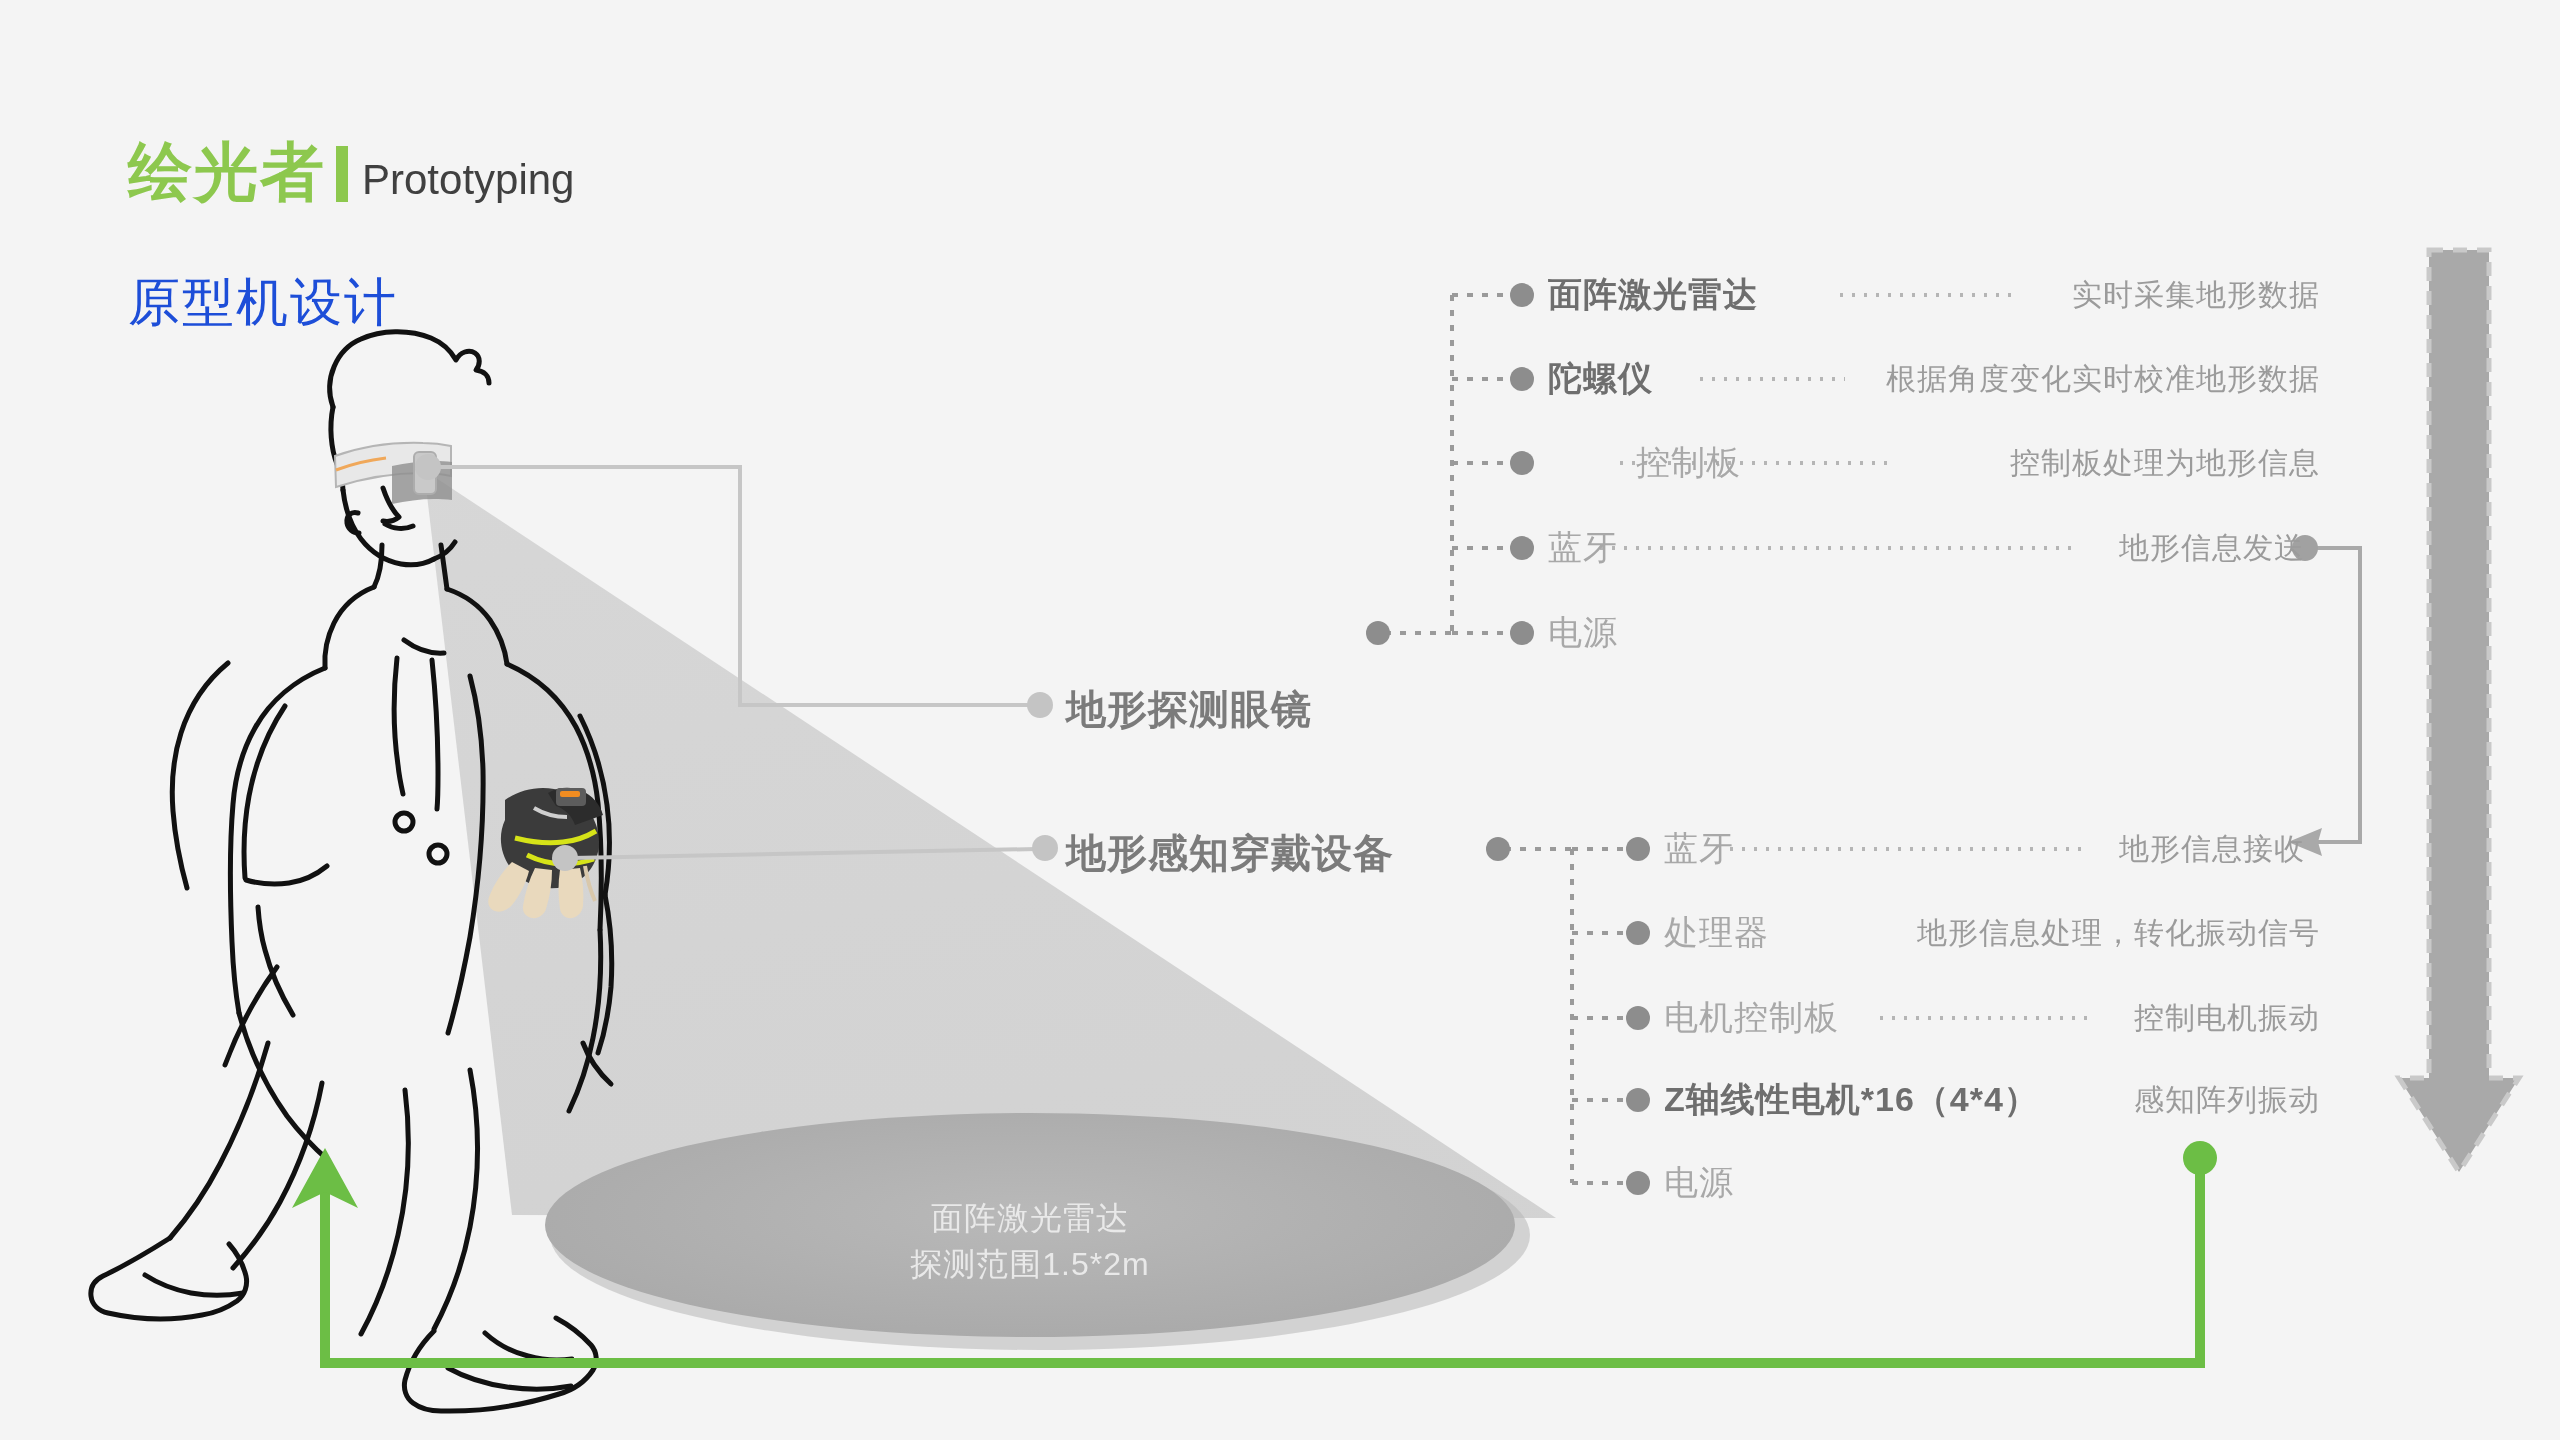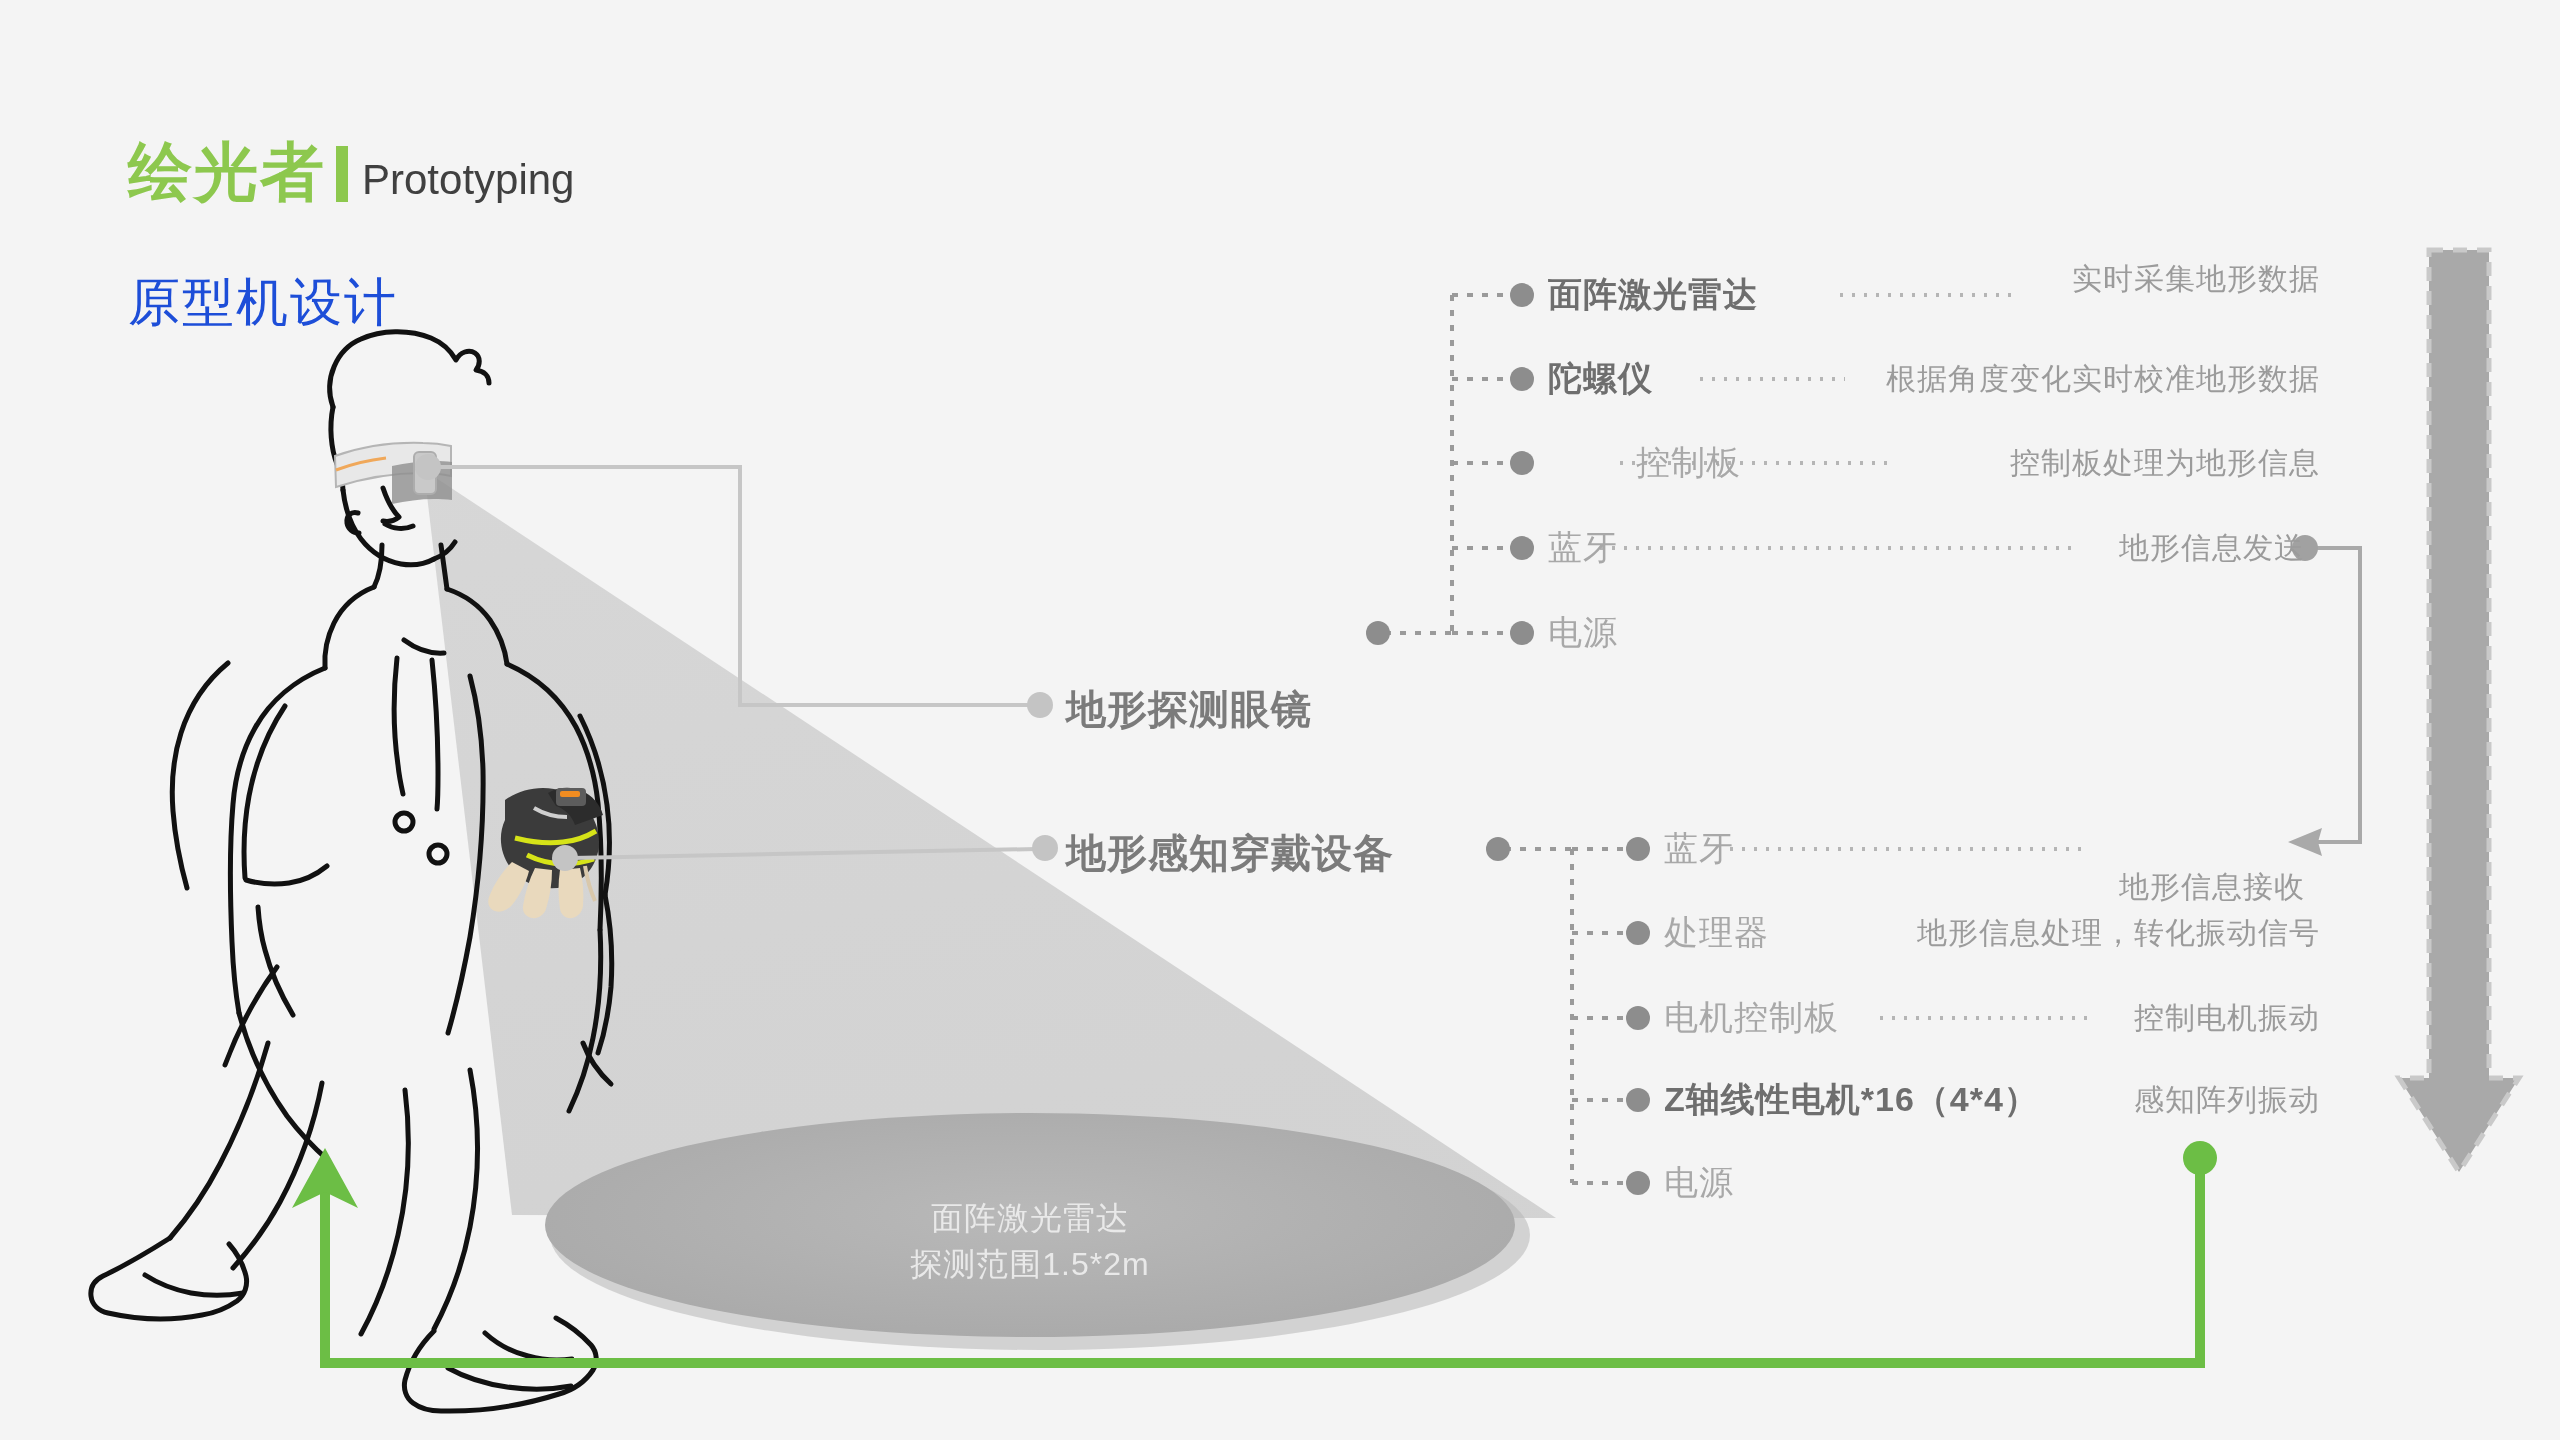--- a/index.html
+++ b/index.html
@@ -250,29 +250,29 @@
 
   <div class="grp-label" style="left:1066px; top:682px;">地形探测眼镜</div>
   <div class="grp-label" style="left:1066px; top:826px;">地形感知穿戴设备</div>
 
   <div class="item-label bold" style="left:1548px; top:295px;">面阵激光雷达</div>
   <div class="item-label bold" style="left:1548px; top:379px;">陀螺仪</div>
   <div class="item-label" style="left:1636px; top:463px;">控制板</div>
   <div class="item-label" style="left:1548px; top:548px;">蓝牙</div>
   <div class="item-label" style="left:1548px; top:633px;">电源</div>
 
-  <div class="item-desc" style="right:240px; top:279px;">实时采集地形数据</div>
+  <div class="item-desc" style="right:240px; top:295px;">实时采集地形数据</div>
   <div class="item-desc" style="right:240px; top:379px;">根据角度变化实时校准地形数据</div>
   <div class="item-desc" style="right:240px; top:463px;">控制板处理为地形信息</div>
   <div class="item-desc" style="right:255px; top:548px;font-family:Liberation Serif, serif;">地形信息发送</div>
 
   <div class="item-label" style="left:1664px; top:849px;">蓝牙</div>
   <div class="item-label" style="left:1664px; top:933px;text-align:center;">处理器</div>
   <div class="item-label" style="left:1664px; top:1018px;">电机控制板</div>
   <div class="item-label bold" style="left:1664px; top:1100px;">Z轴线性电机*16（4*4）</div>
   <div class="item-label" style="left:1664px; top:1183px;">电源</div>
 
-  <div class="item-desc" style="right:255px; top:887px;">地形信息接收</div>
+  <div class="item-desc" style="right:255px; top:849px;">地形信息接收</div>
   <div class="item-desc" style="right:240px; top:933px;">地形信息处理，转化振动信号</div>
   <div class="item-desc" style="right:240px; top:1018px;">控制电机振动</div>
   <div class="item-desc" style="right:240px; top:1100px;">感知阵列振动</div>
 
 </div>
 
 </body></html>

